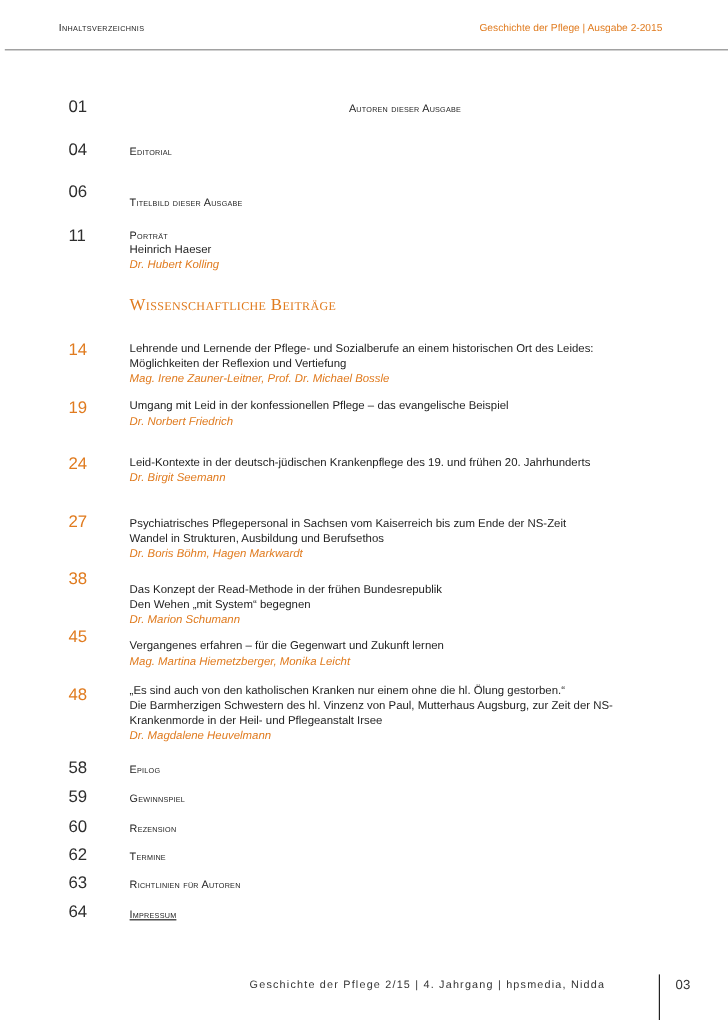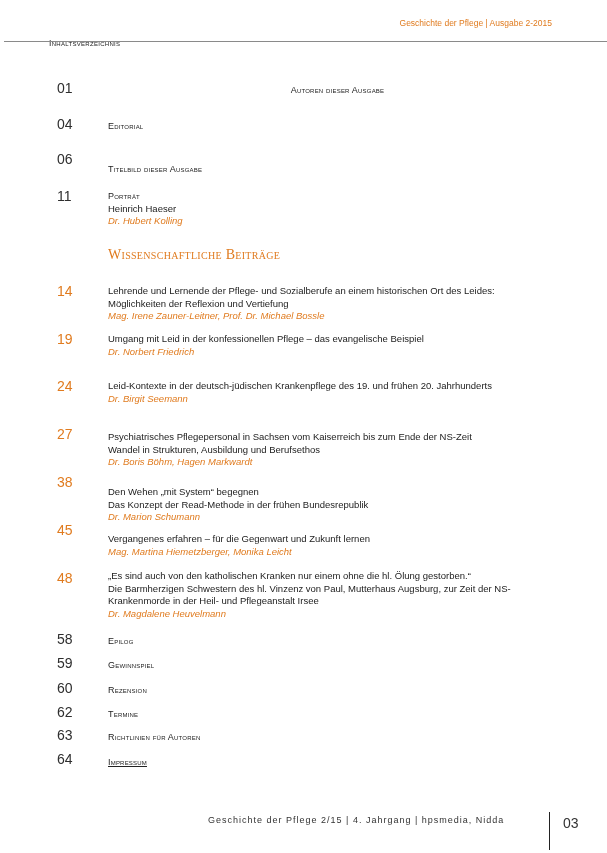--- a/index.html
+++ b/index.html
@@ -2,21 +2,21 @@
 <html><head>
   <meta charset="utf-8">
   <style>
     html, body { margin: 0; padding: 0; background: #ffffff; }
     body {
       width: 607px; height: 853px; position: relative; overflow: hidden;
       font-family: "Liberation Sans", "DejaVu Sans", sans-serif; color: #2a2a2a;
     }
     .header-left {
       position: absolute; left: 49px; top: 18px; font-size: 8.5px;
-      font-variant: small-caps; letter-spacing: 0.3px; color: #222; margin-top: 20px;
+      font-variant: small-caps; letter-spacing: 0.3px; color: #222;
     }
     .header-right {
       position: absolute; right: 55px; top: 18px; font-size: 8.5px; color: #e07b1f;
     }
     .header-rule {
       position: absolute; left: 4px; right: 0; top: 41px; height: 1px; background: #8a8a8a;
     }
     .entry { position: absolute; left: 0; width: 607px; }
     .num {
       position: absolute; left: 57px; font-size: 14px; color: #2e2e2e; line-height: 16px;
@@ -29,21 +29,21 @@
       position: absolute; left: 108px; top: 247px; font-size: 14px; color: #e07b1f;
       font-variant: small-caps; letter-spacing: 0.3px; font-family: Liberation Serif, serif;
     }
     .footer-text {
       position: absolute; left: 208px; top: 815px; font-size: 9px; letter-spacing: 1px; color: #333;
     }
     .footer-rule {
       position: absolute; left: 549px; top: 812px; width: 1px; height: 38px; background: #222;
     }
     .footer-page {
-      position: absolute; left: 563px; top: 815px; font-size: 14px; color: #333;
+      position: absolute; left: 563px; top: 815px; font-size: 11px; color: #333;
     }
   </style>
 </head>
 <body>
 
 <div class="header-left">Inhaltsverzeichnis</div>
 <div class="header-right">Geschichte der Pflege | Ausgabe 2-2015</div>
 <div class="header-rule"></div>
 
 <div class="entry" style="top:80px;">
@@ -102,22 +102,22 @@
   <div class="txt" style="top:5px;">
     <div>Psychiatrisches Pflegepersonal in Sachsen vom Kaiserreich bis zum Ende der NS-Zeit</div>
     <div>Wandel in Strukturen, Ausbildung und Berufsethos</div>
     <div class="author">Dr. Boris Böhm, Hagen Markwardt</div>
   </div>
 </div>
 
 <div class="entry" style="top:474px;">
   <span class="num accent">38</span>
   <div class="txt" style="top:12px;">
+    <div>Das Konzept der Read-Methode in der frühen Bundesrepublik</div>
     <div>Den Wehen „mit System“ begegnen</div>
-    <div>Das Konzept der Read-Methode in der frühen Bundesrepublik</div>
     <div class="author">Dr. Marion Schumann</div>
   </div>
 </div>
 
 <div class="entry" style="top:522px;">
   <span class="num accent">45</span>
   <div class="txt" style="top:11px;">
     <div>Vergangenes erfahren – für die Gegenwart und Zukunft lernen</div>
     <div class="author">Mag. Martina Hiemetzberger, Monika Leicht</div>
   </div>

